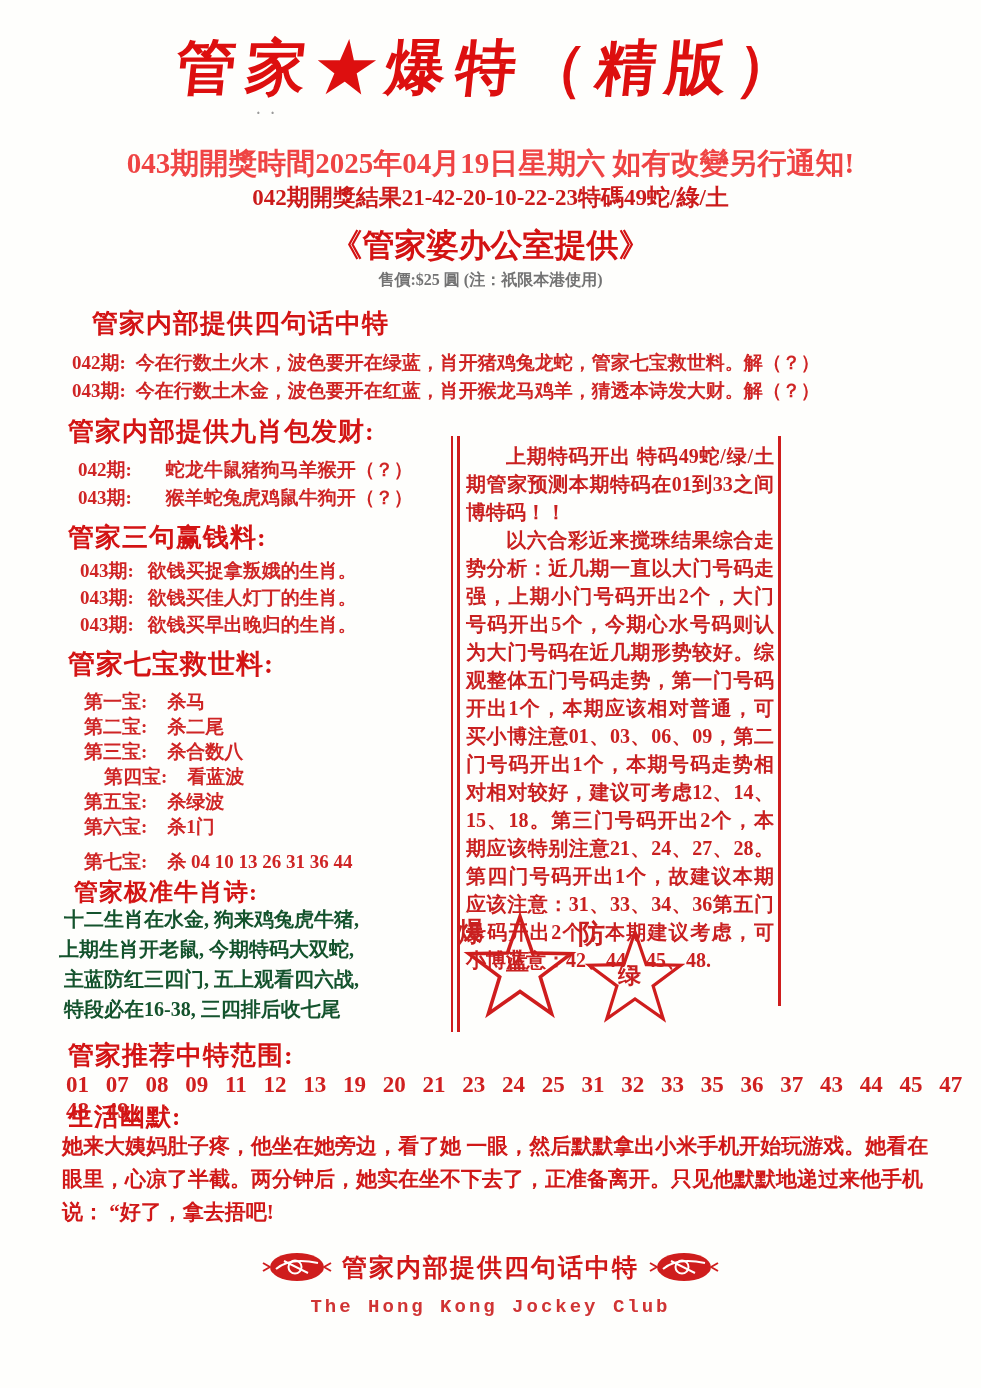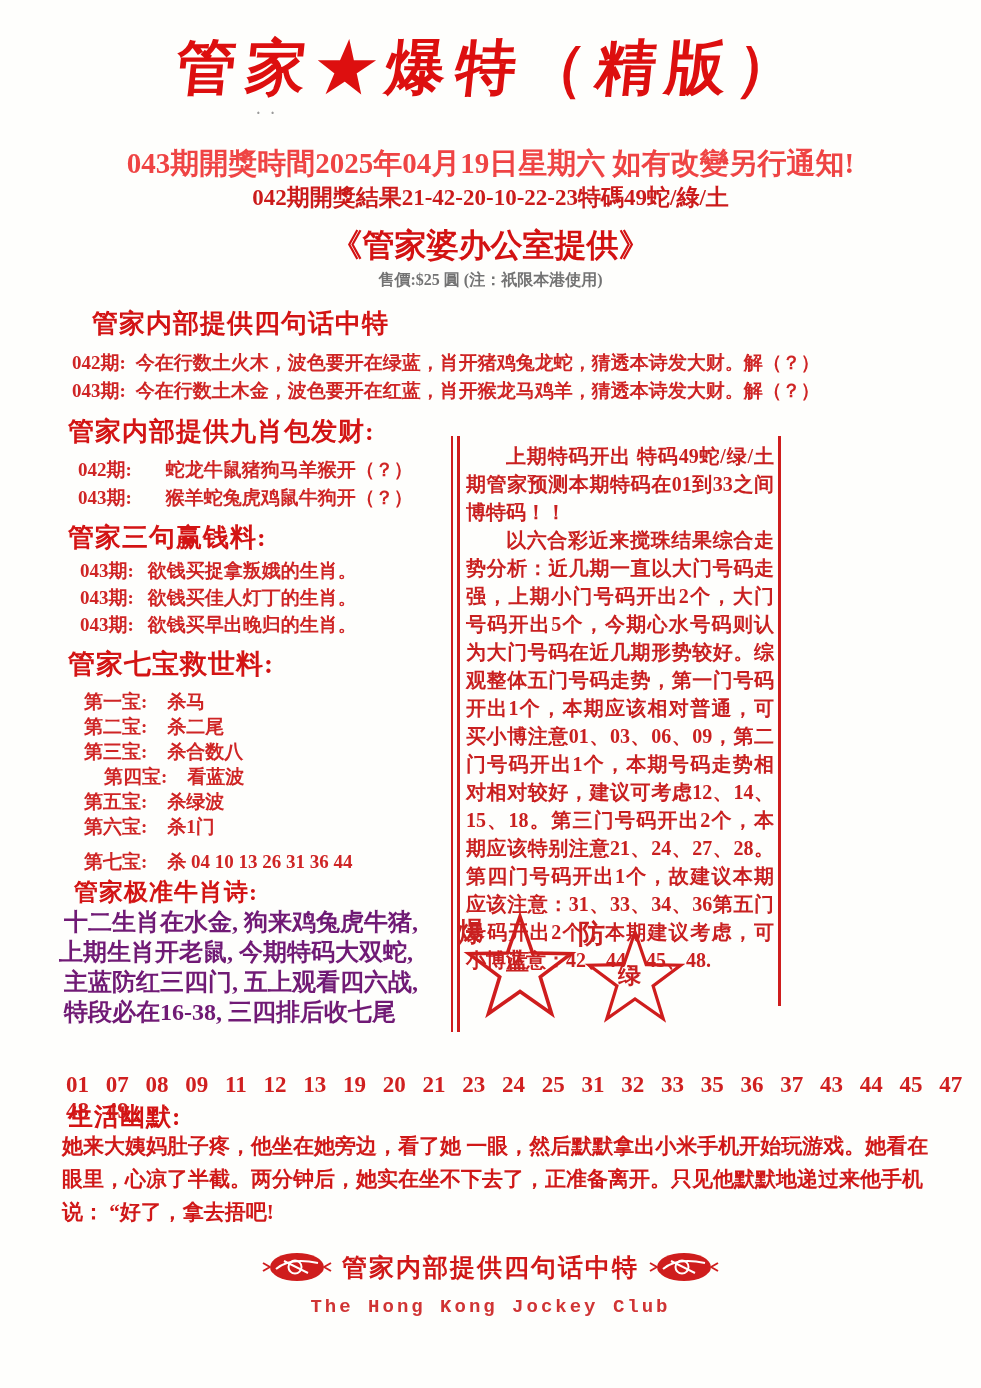--- a/index.html
+++ b/index.html
@@ -16,21 +16,21 @@
   }
   .title-inner { display:inline-block; transform:skewX(-6deg); }
   .dots { top:106px; left:256px; color:#9a9a9a; font-size:14px; letter-spacing:3px; }
   .issue { top:104px; font-size:31px; letter-spacing:4px; color:#d41414; }
   .infoline1 { top:144px; font-size:29px; color:#ef4444; }
   .infoline2 { top:182px; font-size:23px; color:#cb1b1b; }
   .provider { top:224px; font-size:32px; color:#d31212; }
   .price { top:270px; font-size:16px; color:#737373; }
   .sec-head { font-size:26px; color:#d31414; letter-spacing:1px; }
   .body-row { display:flex; font-size:19px; color:#cf2525; }
-  .poem-line { font-size:24px; color:#701a75; }
+  .poem-line { font-size:20px; color:#14532d; }
   .vline { background:#cf1d1d; }
   .box-text { font-size:20px; line-height:28px; color:#c92020; text-align:justify; }
   .box-text p { margin:0; text-indent:2em; }
   .star-tag { font-size:27px; color:#c92020; }
   .star-inner { font-size:23px; color:#c92020; }
   .range-nums { font-size:23px; word-spacing:11px; color:#d02020; }
   .joke { font-size:21px; line-height:33px; color:#d01818; }
   .footer-row { display:flex; align-items:center; justify-content:center; gap:10px; }
   .footer-cn { font-size:25px; letter-spacing:2px; color:#d01818; }
   .footer-en {
@@ -47,21 +47,21 @@
   <div class="abs center title"><span class="title-inner">管家★爆特（精版）</span></div>
   <div class="abs dots">· ·</div>
   <div class="abs center infoline1">043期開獎時間2025年04月19日星期六 如有改變另行通知!</div>
   <div class="abs center infoline2">042期開獎結果21-42-20-10-22-23特碼49蛇/綠/土</div>
   <div class="abs center provider">《管家婆办公室提供》</div>
   <div class="abs center price">售價:$25 圓 (注：祇限本港使用)</div>
 
   <div class="abs sec-head" style="left:68px;top:306px;margin-left:24px;">管家内部提供四句话中特</div>
   <div class="abs body-row" style="left:72px;top:350px;gap:10px;">
     <span class="lbl">042期:</span>
-    <span>今在行数土火木，波色要开在绿蓝，肖开猪鸡兔龙蛇，猜透本诗发大财。解（？）</span>
+    <span>今在行数土火木，波色要开在绿蓝，肖开猪鸡兔龙蛇，管家七宝救世料。解（？）</span>
   </div>
   <div class="abs body-row" style="left:72px;top:378px;gap:10px;">
     <span class="lbl">043期:</span>
     <span>今在行数土木金，波色要开在红蓝，肖开猴龙马鸡羊，猜透本诗发大财。解（？）</span>
   </div>
 
   <div class="abs sec-head" style="left:68px;top:414px;">管家内部提供九肖包发财:</div>
   <div class="abs body-row" style="left:78px;top:457px;gap:34px;">
     <span class="lbl">042期:</span>
     <span>蛇龙牛鼠猪狗马羊猴开（？）</span>
@@ -135,20 +135,21 @@
     <polygon points="50,4 61.2,36.6 95.7,37.2 68.1,57.9 78.2,90.8 50,71 21.8,90.8 31.9,57.9 4.3,37.2 38.8,36.6" fill="none" stroke="#cf1d1d" stroke-width="3.2"></polygon>
   </svg>
   <span class="abs star-inner" style="left:506px;top:946px;">蓝</span>
 
   <span class="abs star-tag" style="left:578px;top:916px;">防</span>
   <svg class="abs" style="left:582px;top:928px;" width="106" height="100" viewBox="0 0 100 100">
     <polygon points="50,4 61.2,36.6 95.7,37.2 68.1,57.9 78.2,90.8 50,71 21.8,90.8 31.9,57.9 4.3,37.2 38.8,36.6" fill="none" stroke="#cf1d1d" stroke-width="3.2"></polygon>
   </svg>
   <span class="abs star-inner" style="left:618px;top:960px;">绿</span>
 
+  <div class="abs sec-head" style="left:68px;top:1038px;">管家推荐中特范围:</div>
   <div class="abs range-nums" style="left:66px;top:1072px;">01 07 08 09 11 12 13 19 20 21 23 24 25 31 32 33 35 36 37 43 44 45 47 48 49</div>
 
   <div class="abs sec-head" style="left:68px;top:1100px;font-size:25px;">生活幽默:</div>
   <div class="abs joke" style="left:62px;top:1130px;width:880px;">她来大姨妈肚子疼，他坐在她旁边，看了她 一眼，然后默默拿出小米手机开始玩游戏。她看在眼里，心凉了半截。两分钟后，她实在坐不下去了，正准备离开。只见他默默地递过来他手机说： “好了，拿去捂吧!</div>
 
   <div class="abs footer-row" style="left:0;right:0;top:1248px;">
     <svg width="70" height="38" viewBox="0 0 70 38">
       <path d="M8 19 l-7 -4 M8 19 l-7 4 M62 19 l7 -4 M62 19 l7 4" stroke="#cf1d1d" stroke-width="2" fill="none"></path>
       <ellipse cx="35" cy="19" rx="27" ry="14" fill="#cf1d1d"></ellipse>
       <circle cx="33" cy="19" r="6.5" fill="none" stroke="#ffffff" stroke-width="2"></circle>

